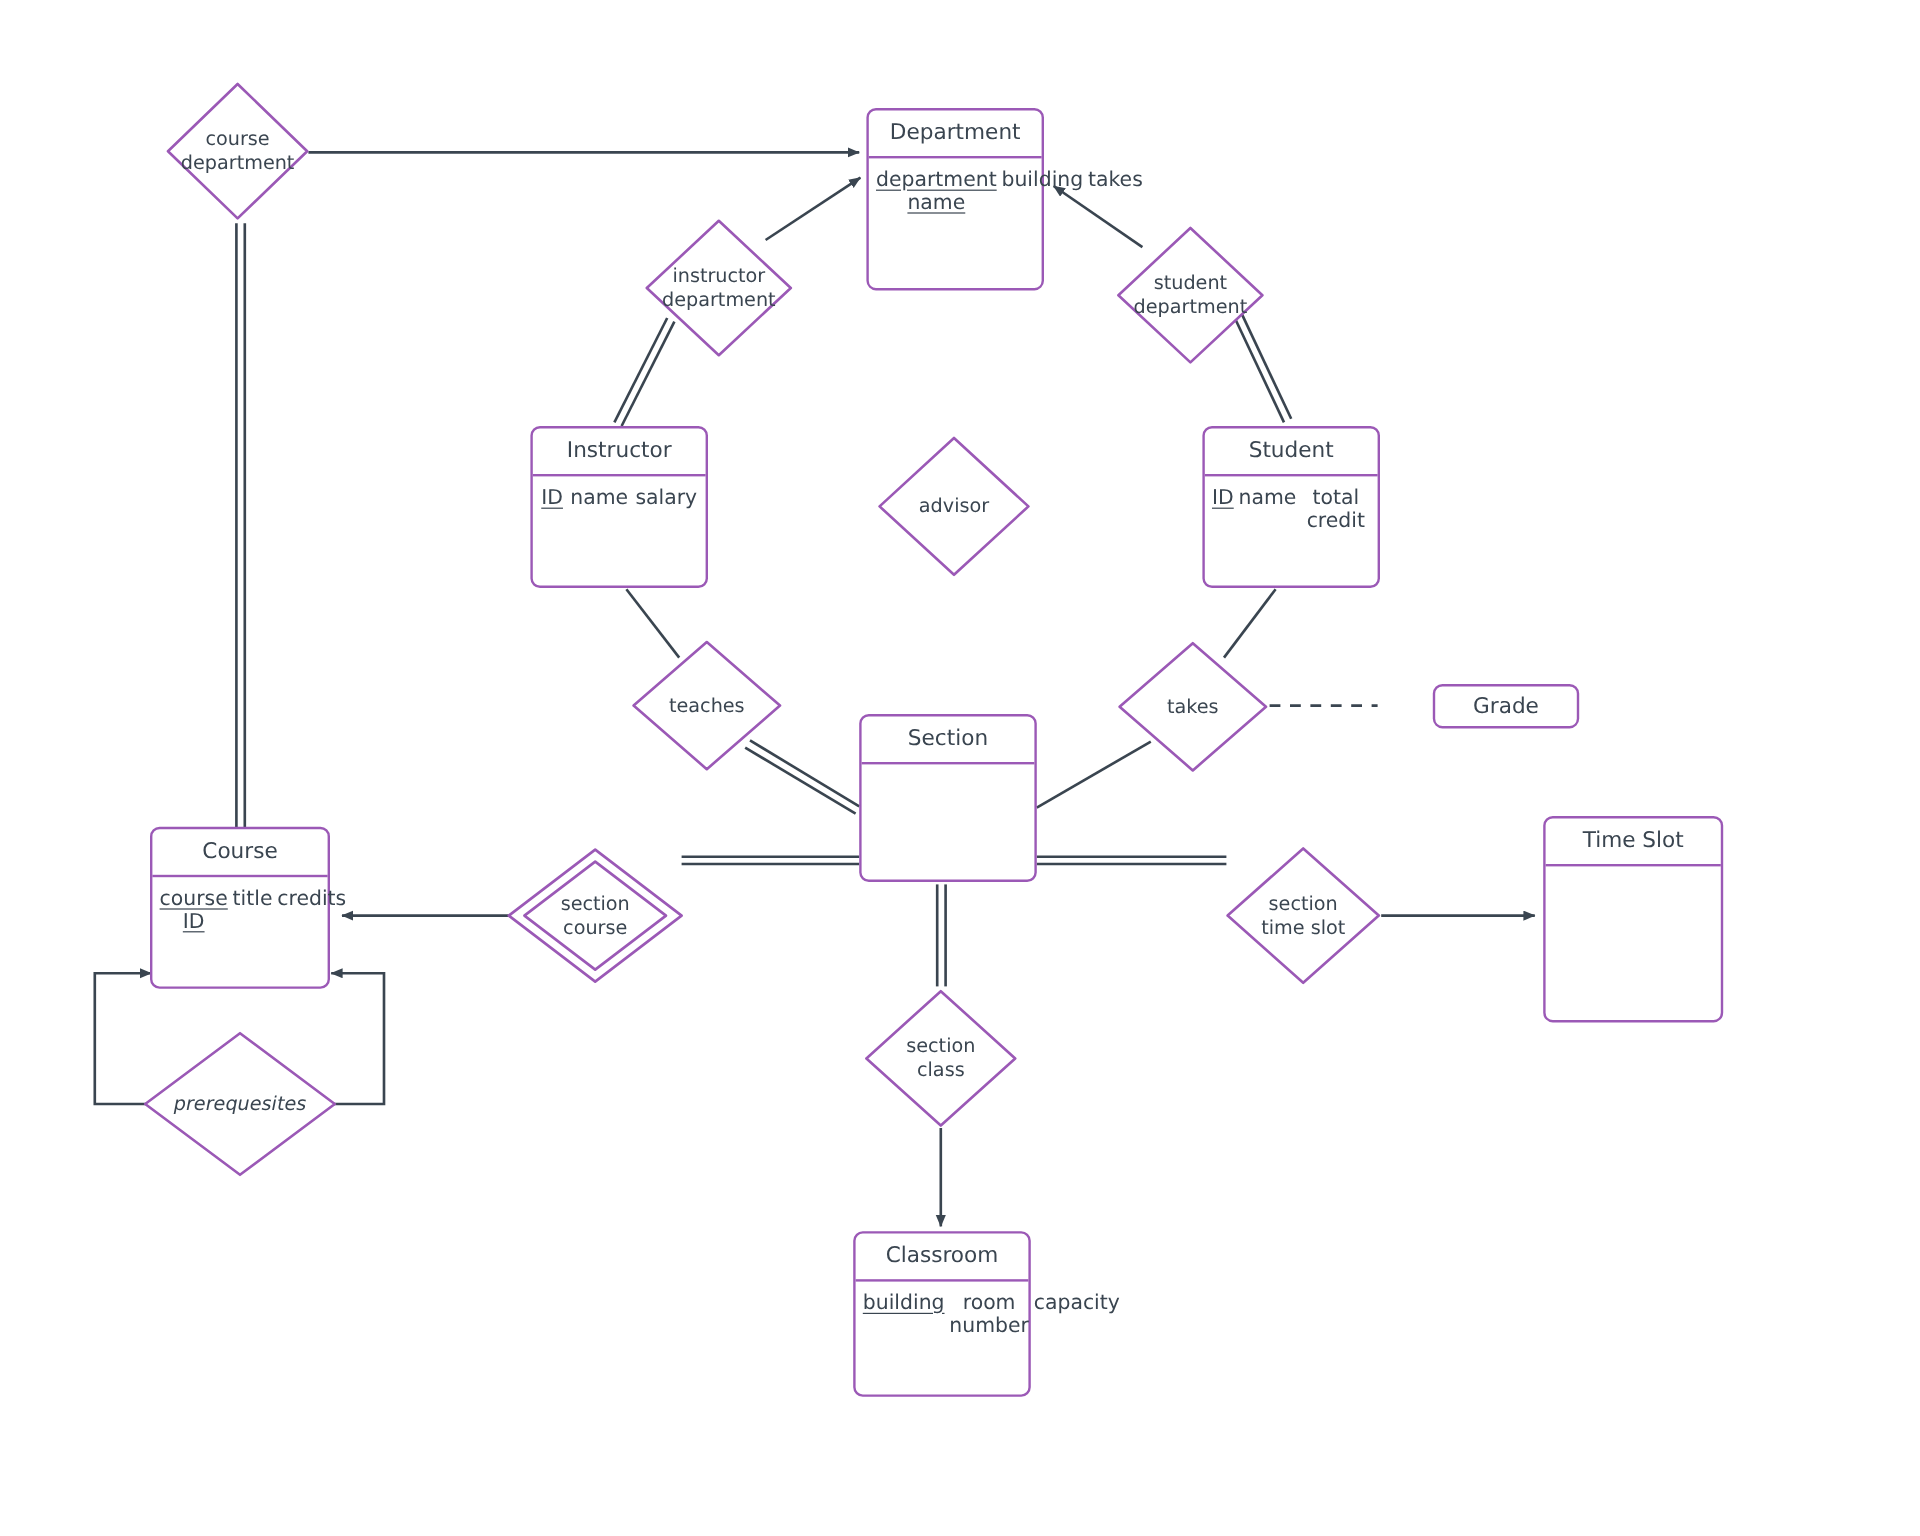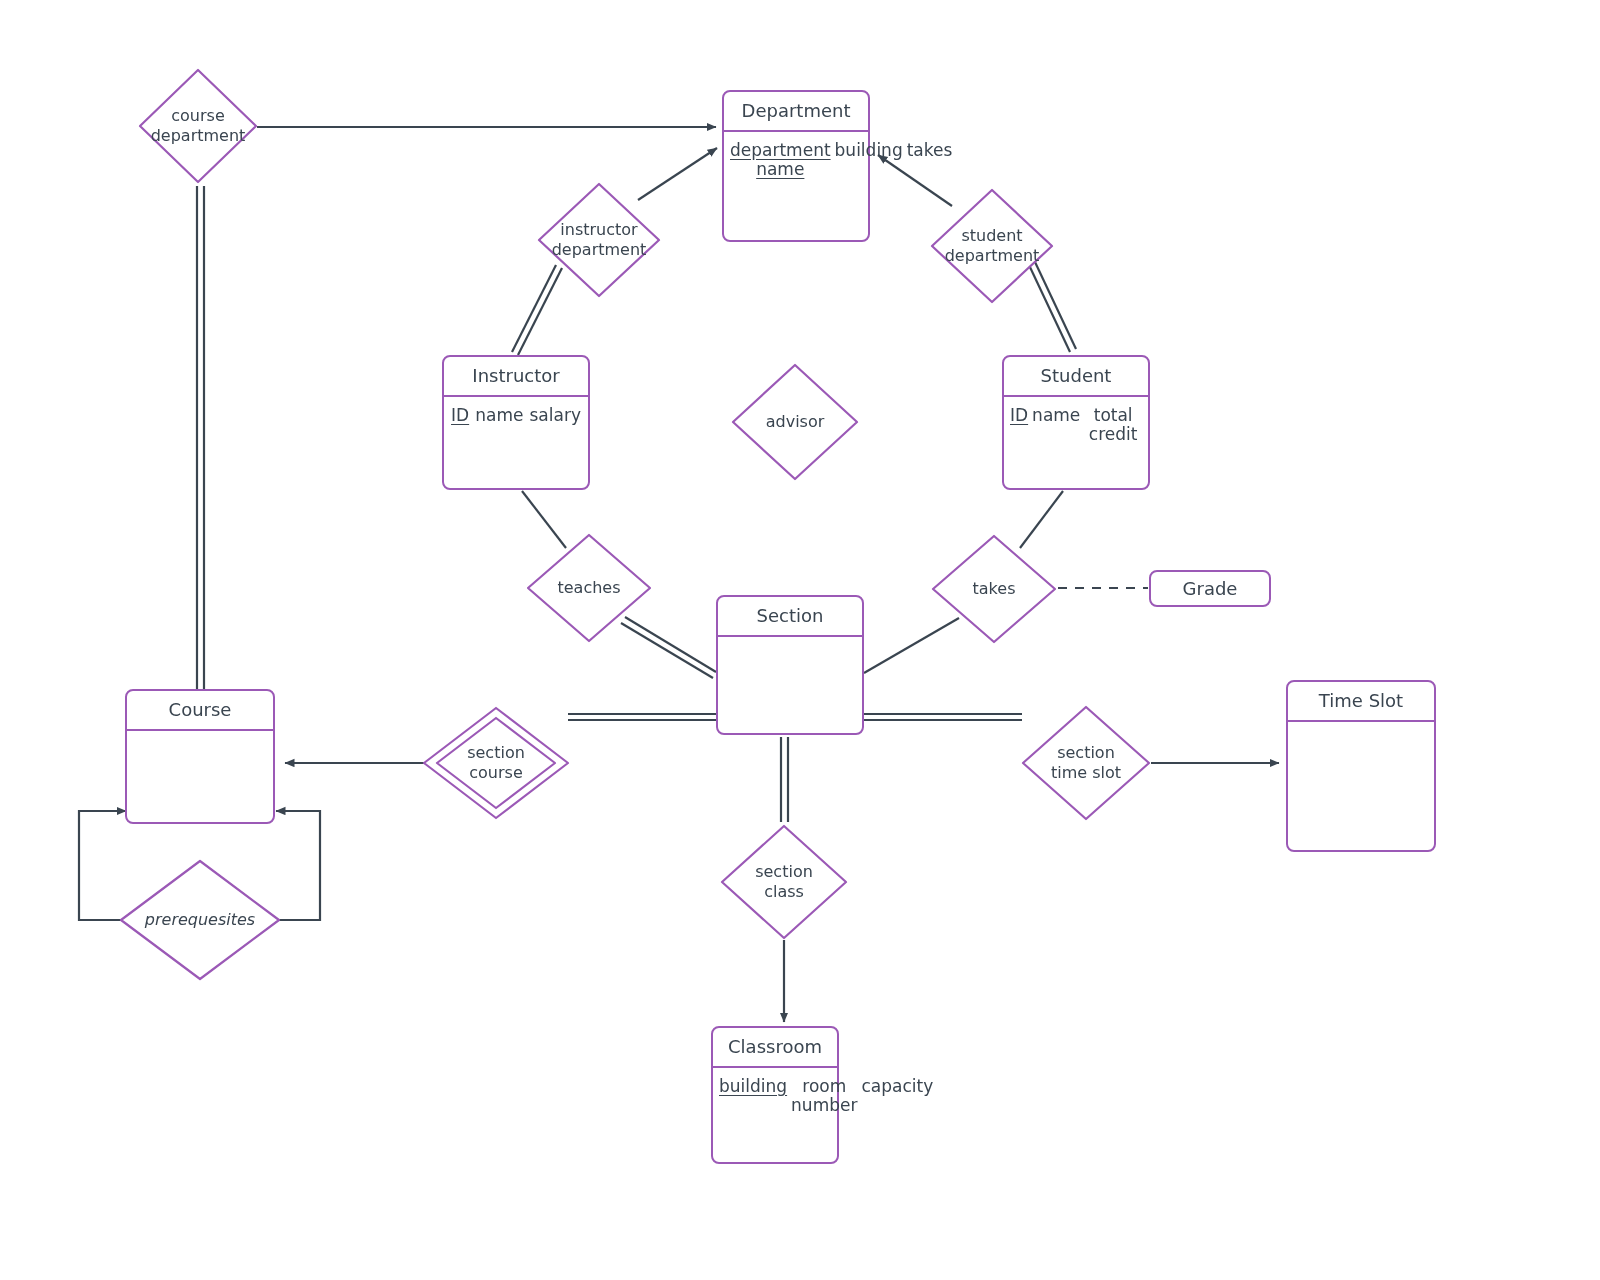--- a/index.html
+++ b/index.html
@@ -4,21 +4,21 @@
 <style>
   html,body{margin:0;padding:0;background:#ffffff;}
   body{width:1600px;height:1280px;font-family:"DejaVu Sans","Liberation Sans",sans-serif;overflow:hidden;}
   #canvas{position:relative;width:1600px;height:1280px;}
   #wires{position:absolute;left:0;top:0;width:1600px;height:1280px;}
   .entity{position:absolute;box-sizing:border-box;border:2px solid #9b59b6;border-radius:8px;background:#fff;display:flex;flex-direction:column;align-items:stretch;}
   .entity .ename{font-size:18px;color:#3a4550;text-align:center;padding:9px 6px 9px 6px;border-bottom:2px solid #9b59b6;line-height:1.1;}
   .entity .attrs{display:flex;flex-direction:row;justify-content:space-around;flex:1;padding:6px 4px 8px 4px;}
   .entity .attr{font-size:17px;color:#3a4550;text-align:center;line-height:1.15;padding:3px 2px;}
   .entity .attr.key{text-decoration:underline;text-underline-offset:3px;}
-  .entity.plain{justify-content:center;}
+  .entity.plain{justify-content:center;margin-left:45px;}
   .entity.plain .ename{border-bottom:none;padding:0;}
   .rel{position:absolute;display:flex;align-items:center;justify-content:center;}
   .rel .dia{position:absolute;left:0;top:0;width:100%;height:100%;}
   .rel .rlabel{position:relative;z-index:2;font-size:16px;color:#3a4550;text-align:center;line-height:1.22;}
 </style>
 </head>
 <body>
 
 <div id="canvas">
 
@@ -103,27 +103,32 @@
       <div class="attr">total credit</div>
     </div>
   </div>
 
   <div class="entity" style="left:716px;top:595px;width:148px;height:140px;">
     <div class="ename">Section</div>
   </div>
 
   <div class="entity" style="left:125px;top:689px;width:150px;height:135px;">
     <div class="ename">Course</div>
+    <div class="attrs">
+      <div class="attr key">course ID</div>
+      <div class="attr">title</div>
+      <div class="attr">credits</div>
+    </div>
   </div>
 
   <div class="entity" style="left:1286px;top:680px;width:150px;height:172px;">
     <div class="ename">Time Slot</div>
   </div>
 
-  <div class="entity" style="left:711px;top:1026px;width:128px;height:138px;">
+  <div class="entity" style="left:711px;top:1026px;width:148px;height:138px;">
     <div class="ename">Classroom</div>
     <div class="attrs">
       <div class="attr key">building</div>
       <div class="attr">room number</div>
       <div class="attr">capacity</div>
     </div>
   </div>
 
   <div class="entity plain" style="left:1149px;top:570px;width:122px;height:37px;justify-content:center;">
     <div class="ename">Grade</div>

